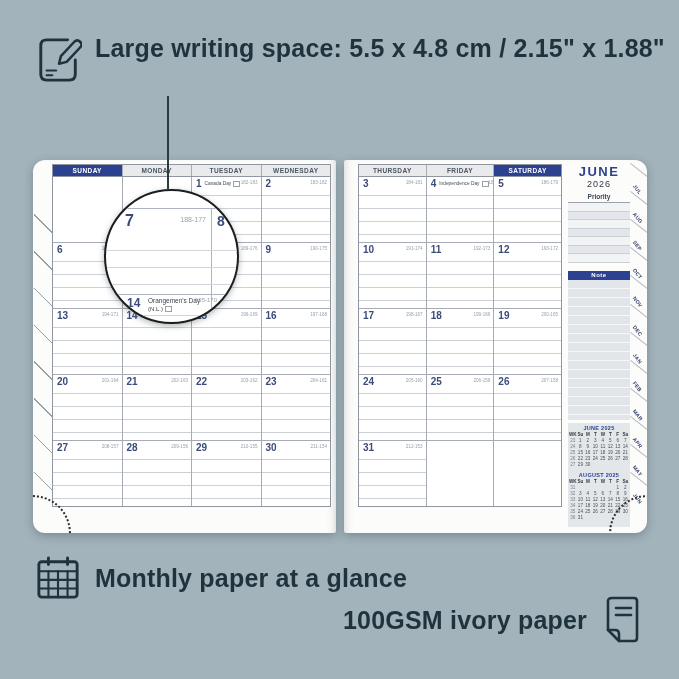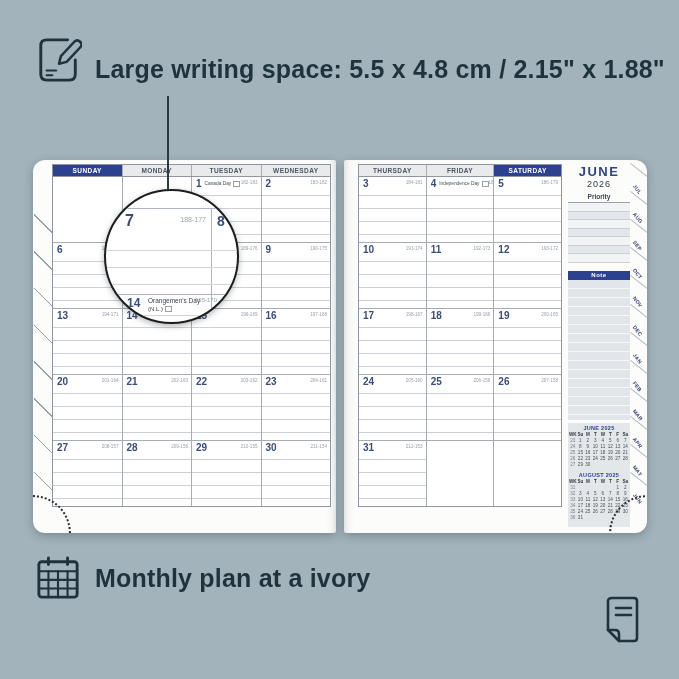--- a/index.html
+++ b/index.html
@@ -1,20 +1,20 @@
 <!DOCTYPE html>
 <html><head>
 <meta charset="utf-8">
 <style>
   html,body{margin:0;padding:0;}
   body{width:679px;height:679px;position:relative;overflow:hidden;
        background:#a2b3bc;font-family:"Liberation Sans",sans-serif;}
 
   
-  .top-anno{position:absolute;left:36px;top:34px;display:flex;align-items:flex-end;gap:13px;}
+  .top-anno{position:absolute;left:36px;top:34px;display:flex;align-items:flex-start;gap:13px;}
   .top-anno svg{width:46px;height:50px;flex:0 0 auto;}
   .big-text{font-size:25px;font-weight:600;color:#1f333c;letter-spacing:.2px;white-space:nowrap;}
   .callout-line{position:absolute;left:167px;top:96px;width:2px;height:94px;background:#2e3940;z-index:6;}
 
   
   .spread{position:absolute;left:33px;top:160px;width:614px;height:373px;display:flex;gap:8px;}
   .page{position:relative;width:303px;height:373px;background:#fcfcfb;overflow:hidden;
         box-shadow:0 3px 10px rgba(30,45,55,.30);}
   .page.left{border-radius:12px 2px 2px 12px;box-shadow:0 3px 10px rgba(30,45,55,.30),inset -8px 0 10px -8px rgba(50,65,75,.25);}
   .page.right{border-radius:2px 12px 12px 2px;box-shadow:0 3px 10px rgba(30,45,55,.30),inset 8px 0 10px -8px rgba(50,65,75,.25);}
@@ -534,23 +534,24 @@
     <rect x="3" y="6" width="40" height="37" rx="3" stroke-width="3"></rect>
     <line x1="13" y1="2" x2="13" y2="9" stroke-width="3"></line>
     <line x1="33" y1="2" x2="33" y2="9" stroke-width="3"></line>
     <line x1="3" y1="16" x2="43" y2="16" stroke-width="2.2"></line>
     <line x1="3" y1="25" x2="43" y2="25" stroke-width="2.2"></line>
     <line x1="3" y1="34" x2="43" y2="34" stroke-width="2.2"></line>
     <line x1="13" y1="16" x2="13" y2="43" stroke-width="2.2"></line>
     <line x1="23" y1="16" x2="23" y2="43" stroke-width="2.2"></line>
     <line x1="33" y1="16" x2="33" y2="43" stroke-width="2.2"></line>
   </svg>
-  <div class="big-text">Monthly plan at a ivory</div>
+  <div class="big-text">Monthly paper at a glance</div>
 </div>
 
 <div class="ba-right">
+  <div class="big-text">100GSM ivory paper</div>
   <svg viewBox="0 0 40 48" fill="none" stroke="#1f333c" stroke-width="2.6" stroke-linecap="round" stroke-linejoin="round">
     <path d="M11 2 H33 Q36 2 36 5 V42 Q36 45 33 45 H18 L7 34 V5 Q7 2 11 2 Z"></path>
     <path d="M7 34 H14 Q18 34 18 38 V45"></path>
     <line x1="15" y1="12" x2="30" y2="12"></line>
     <line x1="15" y1="19" x2="30" y2="19"></line>
   </svg>
 </div>
 
 </body></html>

